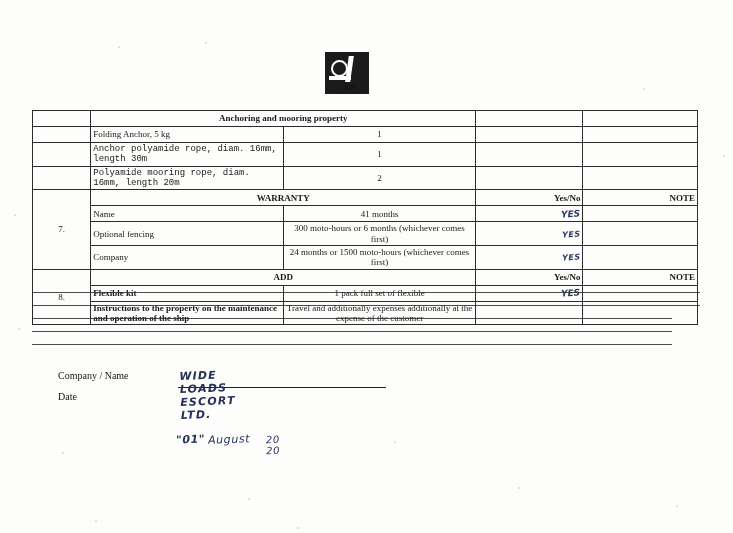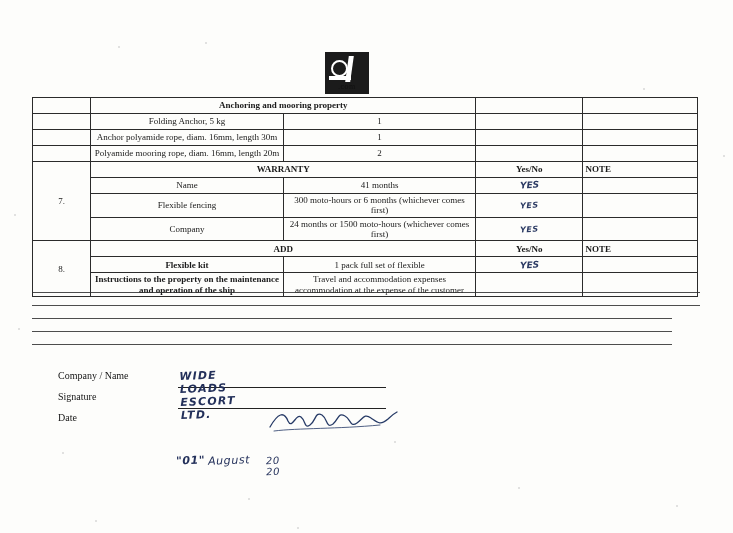--- a/index.html
+++ b/index.html
@@ -69,46 +69,46 @@
     font-size: 8px;
     color: #111;
     letter-spacing: .5px;
     font-family: "Liberation Serif", serif;
   }
 
   
   .table-wrap {
     position: absolute;
     left: 32px;
-    top: 97px;
+    top: 110px;
     width: 666px;
   }
   table.spec {
     border-collapse: collapse;
     width: 666px;
     table-layout: fixed;
     font-size: 9px;
     color: #1a1a1a;
   }
   table.spec td {
     border: 1px solid #2b2b2b;
     padding: 1px 2px;
     vertical-align: middle;
     line-height: 1.15;
     height: 13px;
   }
   .c-num   { width: 26px;  text-align: center; }
-  .c-name  { width: 200px; text-align: center; }
+  .c-name  { width: 200px; text-align: left; }
   .c-val   { width: 330px; text-align: center; }
-  .c-yn    { width: 52px;  text-align: center; }
-  .c-note  { width: 56px;  text-align: left; }
+  .c-yn    { width: 52px;  text-align: right; }
+  .c-note  { width: 56px;  text-align: right; }
 
   .bold { font-weight: bold; }
   .hdr  { font-weight: bold; text-align: center; }
-  .tall { height: 26px; }
+  .tall { height: 26px; font-family: Liberation Mono, monospace; }
   .tall2 { height: 30px; }
 
   
   .rules {
     position: absolute;
     left: 32px;
     top: 292px;
     width: 668px;
   }
   .rule {
@@ -264,21 +264,21 @@
       </tr>
 
       <tr>
         <td class="c-name">Name</td>
         <td class="c-val">41 months</td>
         <td class="c-yn"><span class="hand-cell">YES</span></td>
         <td class="c-note"></td>
       </tr>
 
       <tr>
-        <td class="c-name">Flexible fencing</td>
+        <td class="c-name">Optional fencing</td>
         <td class="c-val">300 moto-hours or 6 months (whichever comes first)</td>
         <td class="c-yn"><span class="hand-cell small">YES</span></td>
         <td class="c-note"></td>
       </tr>
 
       <tr>
         <td class="c-name">Company</td>
         <td class="c-val">24 months or 1500 moto-hours (whichever comes first)</td>
         <td class="c-yn"><span class="hand-cell small">YES</span></td>
         <td class="c-note"></td>
@@ -293,21 +293,21 @@
 
       <tr>
         <td class="c-name bold">Flexible kit</td>
         <td class="c-val">1 pack full set of flexible</td>
         <td class="c-yn"><span class="hand-cell">YES</span></td>
         <td class="c-note"></td>
       </tr>
 
       <tr>
         <td class="c-name bold tall2">Instructions to the property on the maintenance and operation of the ship</td>
-        <td class="c-val">Travel and accommodation expenses accommodation at the expense of the customer</td>
+        <td class="c-val">Travel and additionally expenses additionally at the expense of the customer</td>
         <td class="c-yn"></td>
         <td class="c-note"></td>
       </tr>
     </tbody>
       </table>
   </div>
 
   <div class="rules">
     <div class="rule"></div>
     <div class="rule"></div>
@@ -317,30 +317,20 @@
   </div>
 
   <div class="sig-block">
 
     <div class="sig-row">
       <span class="sig-label">Company / Name</span>
       <span class="sig-line"></span>
       <span class="hand company">WIDE LOADS ESCORT LTD.</span>
     </div>
 
-    <div class="sig-row">
-      <span class="sig-label">Signature</span>
-      <span class="sig-line"></span>
-      <span class="sig-scribble">
-        <svg width="130" height="26" viewBox="0 0 130 26" fill="none" xmlns="http://www.w3.org/2000/svg">
-          <path d="M2 20 C10 6, 16 4, 20 14 C24 23, 28 6, 33 10 C38 14, 36 22, 42 18 C48 14, 47 4, 54 8 C60 12, 58 22, 65 17 C71 12, 70 5, 77 9 C83 12, 82 21, 89 16 C95 12, 96 6, 103 11 C109 15, 112 19, 120 12 C124 8, 127 6, 129 5" stroke="#263a66" stroke-width="1.3" stroke-linecap="round"></path>
-          <path d="M6 24 C30 21, 70 22, 112 18" stroke="#263a66" stroke-width="1" stroke-linecap="round" opacity=".8"></path>
-        </svg>
-      </span>
-    </div>
 
     <div class="sig-row">
       <span class="sig-label">Date</span>
       <span class="hand date-q">"01"</span>
       <span class="hand date-m">August</span>
       <span class="hand date-y">20 20</span>
     </div>
 
   </div>
 

